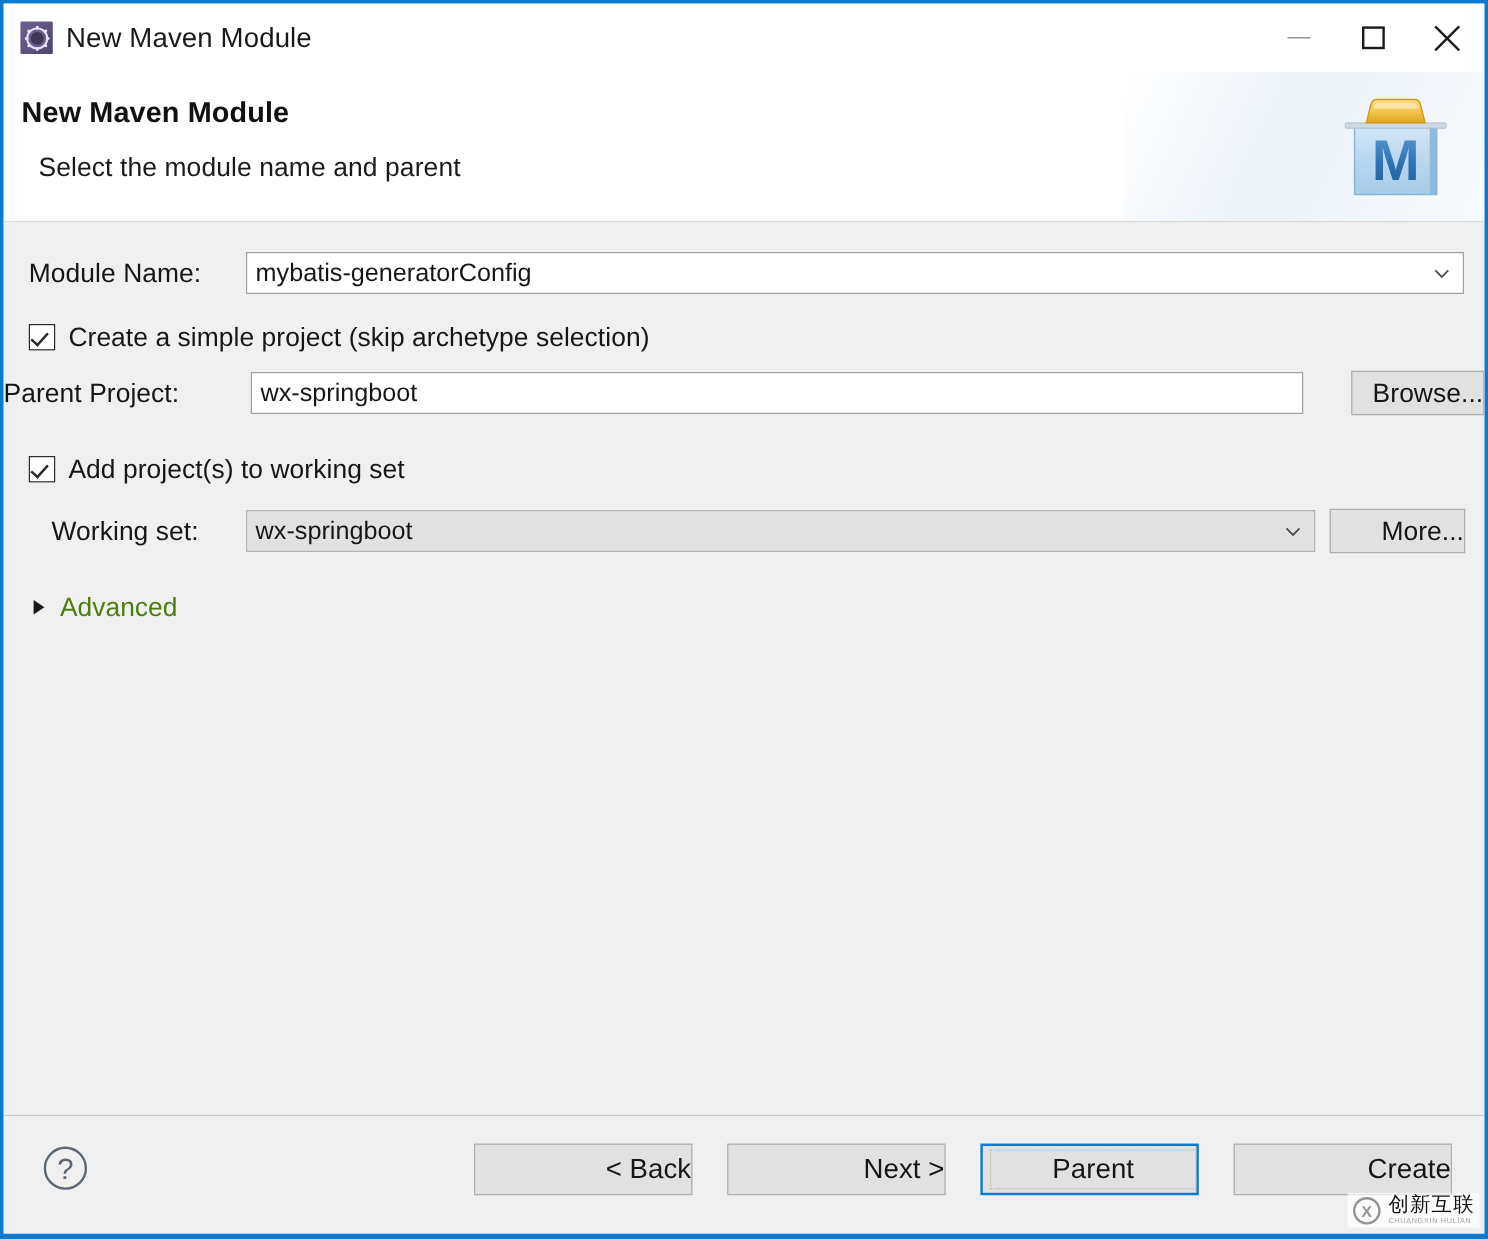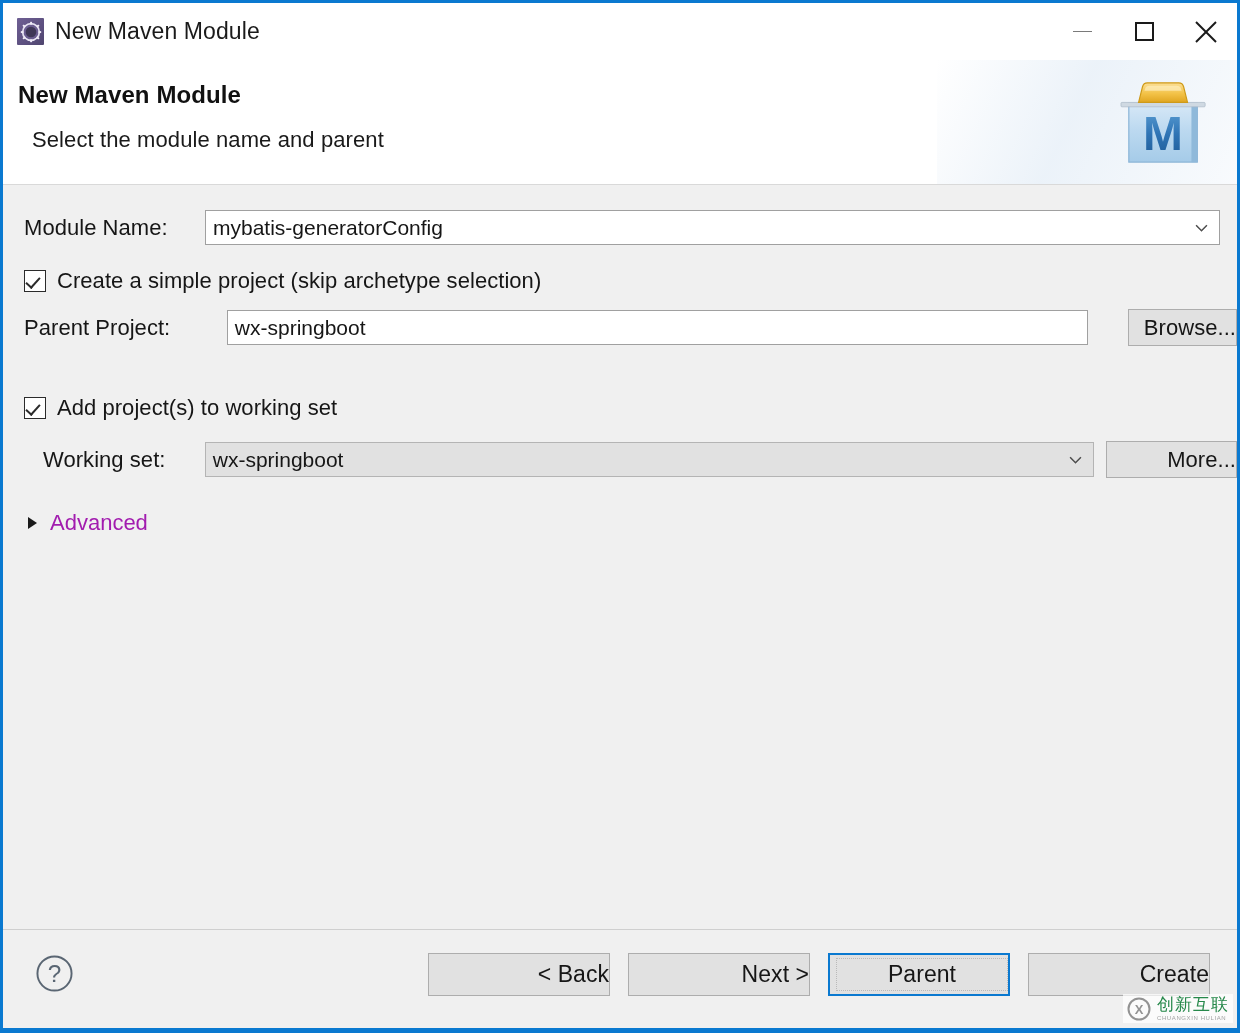--- a/index.html
+++ b/index.html
@@ -222,42 +222,42 @@
   }
   .tri {
     width: 0; height: 0;
     border-left: 9px solid #1a1a1a;
     border-top: 6px solid transparent;
     border-bottom: 6px solid transparent;
     flex: none;
   }
   .adv-label {
     font-size: 22px;
-    color: #a21caf;
+    color: #4d7c0f;
   }
 
   
   .footer {
     height: 99px;
     background: #f0f0f0;
     position: relative;
   }
   .help-icon {
     position: absolute;
     left: 32px;
     top: 24px;
     width: 39px; height: 39px;
   }
   .footer-buttons {
     position: absolute;
     right: 27px;
     top: 23px;
     display: flex;
     align-items: center;
-    gap: 18px;
+    gap: 29px;
   }
   .btn.wide {
     width: 182px;
     height: 43px;
     font-size: 23px;
   }
   .btn.focused {
     border: 2px solid #0a79d0;
     background: #e1e1e1;
   }
@@ -286,21 +286,21 @@
   .wm-logo {
     width: 24px; height: 24px; flex: none;
   }
   .wm-text {
     display: flex;
     flex-direction: column;
     line-height: 1;
   }
   .wm-cn {
     font-size: 17px;
-    color: #15803d;
+    color: #000000;
     letter-spacing: 1px;
     font-family: "DejaVu Sans", sans-serif;
   }
   .wm-en {
     font-size: 6px;
     color: #9b9b9b;
     letter-spacing: 0.6px;
     margin-top: 2px;
   }
 </style>
@@ -397,44 +397,44 @@
           <polyline points="1,3.5 6,8.5 11,3.5" fill="none" stroke="#4d4d4d" stroke-width="1.4"></polyline>
         </svg>
       </div>
     </div>
 
     <div class="row cb-row" style="padding-top:23px;">
       <div class="checkbox checked"></div>
       <div class="cb-label">Create a simple project (skip archetype selection)</div>
     </div>
 
-    <div class="row" style="padding-left:21px; padding-top:15px;gap:28px;">
+    <div class="row" style="padding-top:15px;gap:28px;">
       <div class="field-label" style="width:181px;">Parent Project:</div>
       <div class="textfield" style="width:891px;">
         <span>wx-springboot</span>
       </div>
       <div class="btn" style="width:113px; margin-left:12px;">
         <span>Browse...</span>
       </div>
     </div>
 
-    <div class="row cb-row" style="padding-top:32px;margin-top:17px;">
+    <div class="row cb-row" style="padding-top:32px;">
       <div class="checkbox checked"></div>
       <div class="cb-label">Add project(s) to working set</div>
     </div>
 
     <div class="row" style="padding-left:40px; padding-top:20px;">
       <div class="field-label" style="width:162px;">Working set:</div>
       <div class="textfield combofield" style="width:891px;">
         <span>wx-springboot</span>
         <svg class="chevron" viewBox="0 0 12 12">
           <polyline points="1,3.5 6,8.5 11,3.5" fill="none" stroke="#4d4d4d" stroke-width="1.4"></polyline>
         </svg>
       </div>
-      <div class="btn" style="width:131px; margin-left:12px;">
+      <div class="btn" style="width:113px; margin-left:12px;">
         <span>More...</span>
       </div>
     </div>
 
     <div class="adv-row" style="padding-top:32px;">
       <span class="tri"></span>
       <span class="adv-label">Advanced</span>
     </div>
 
   </div>

